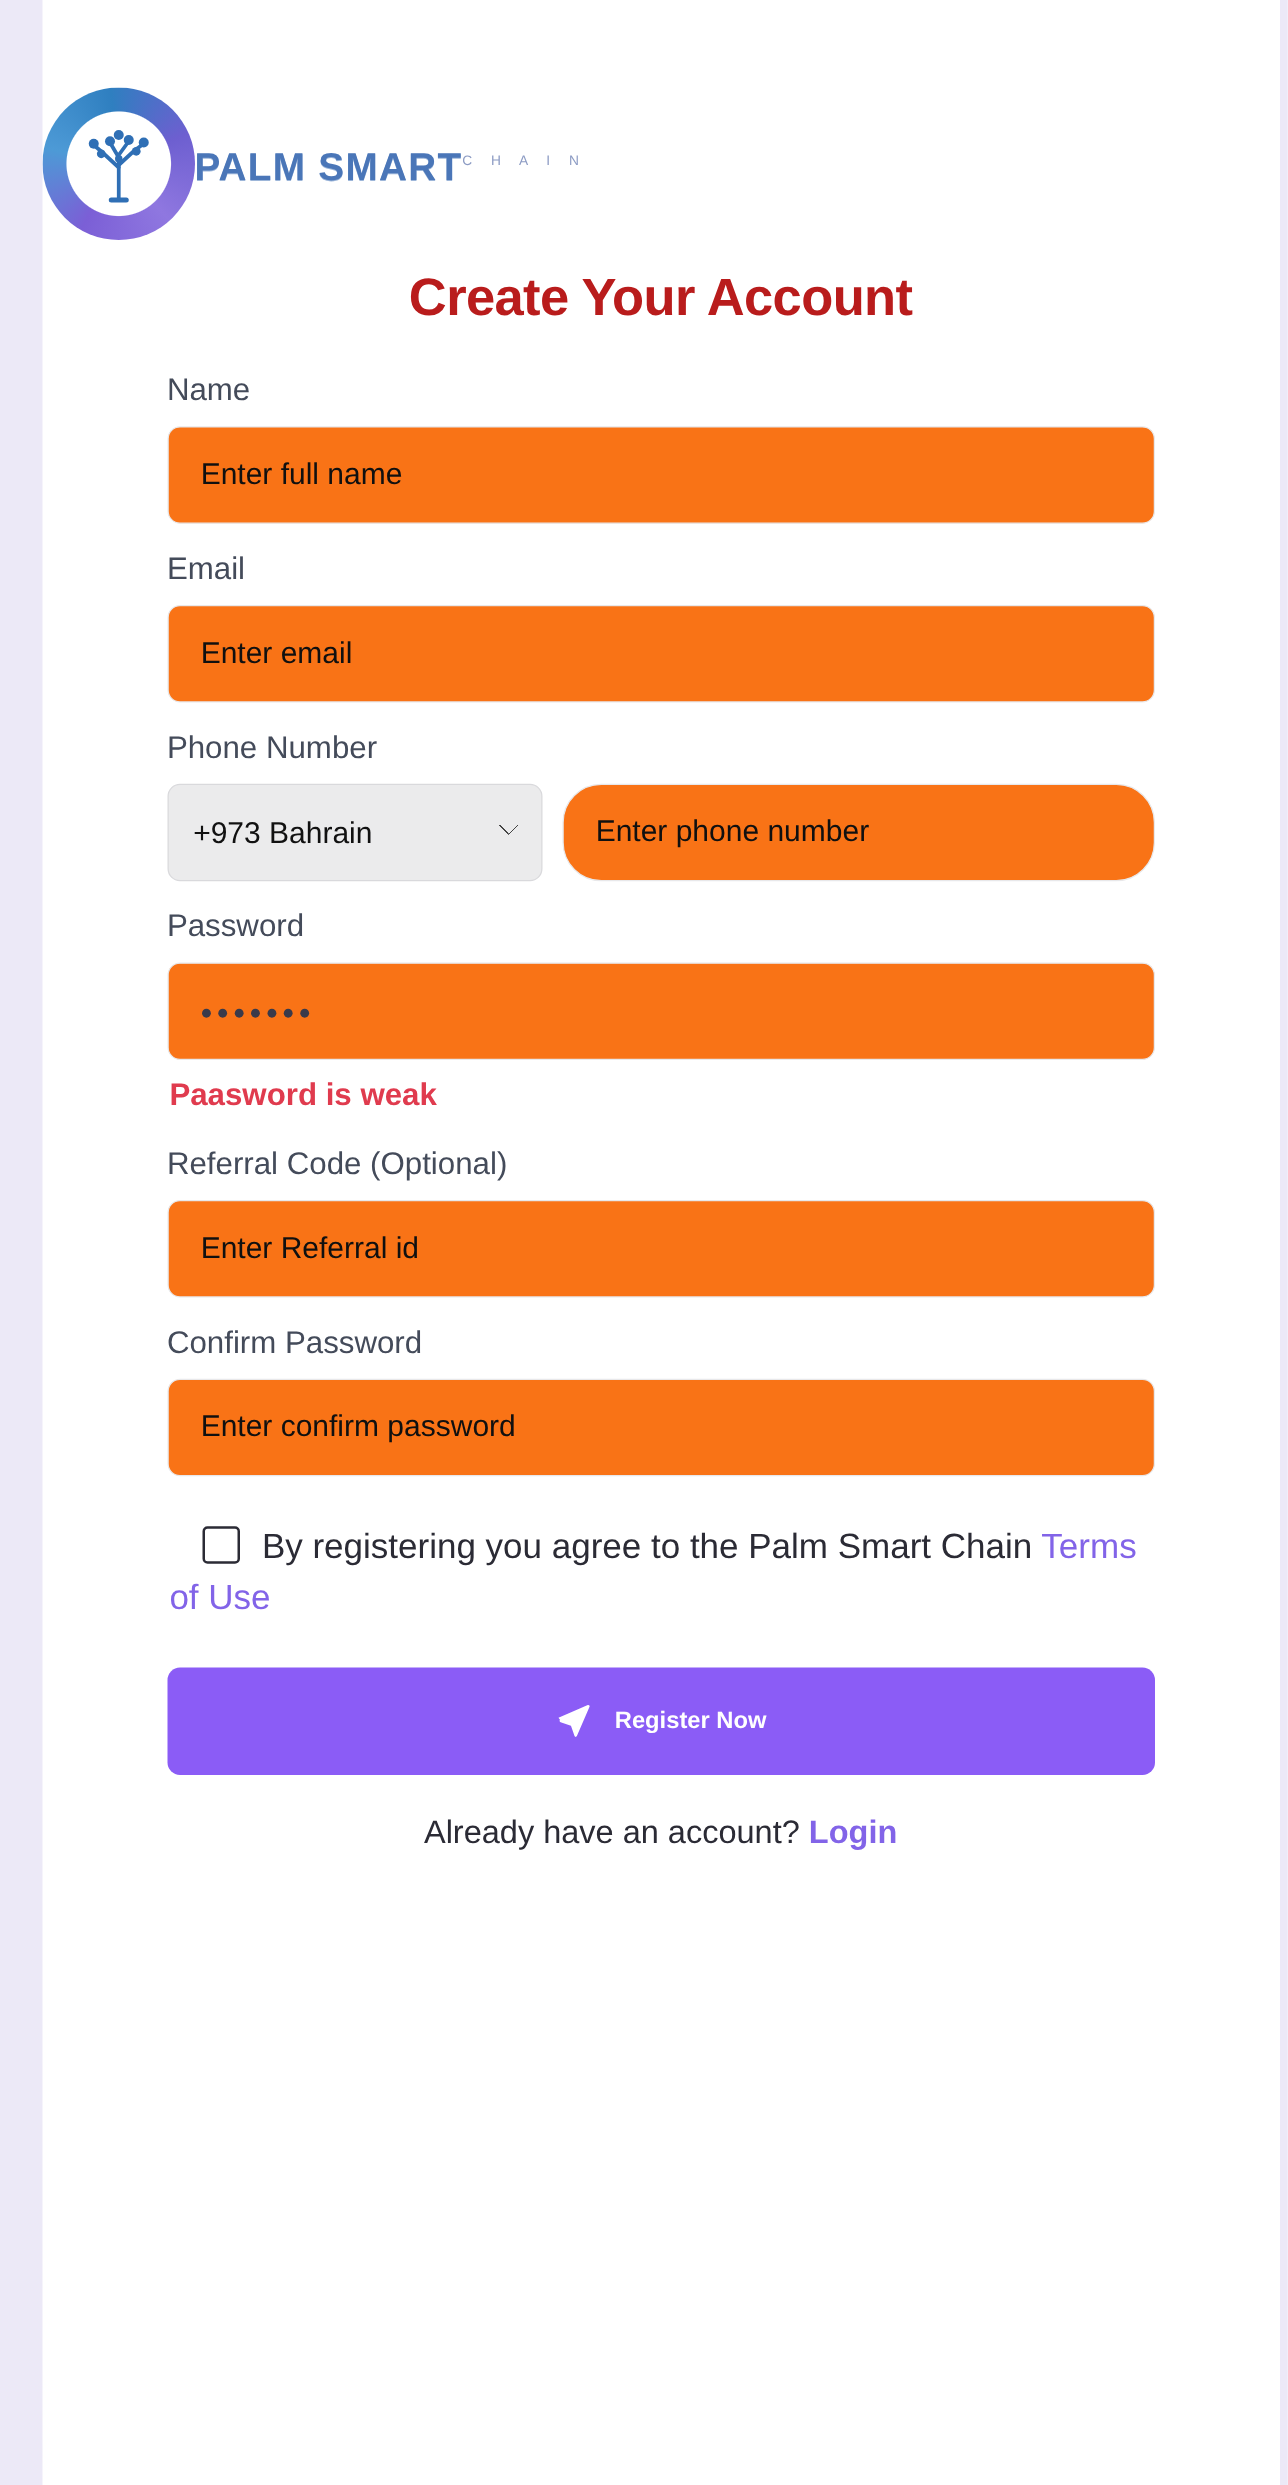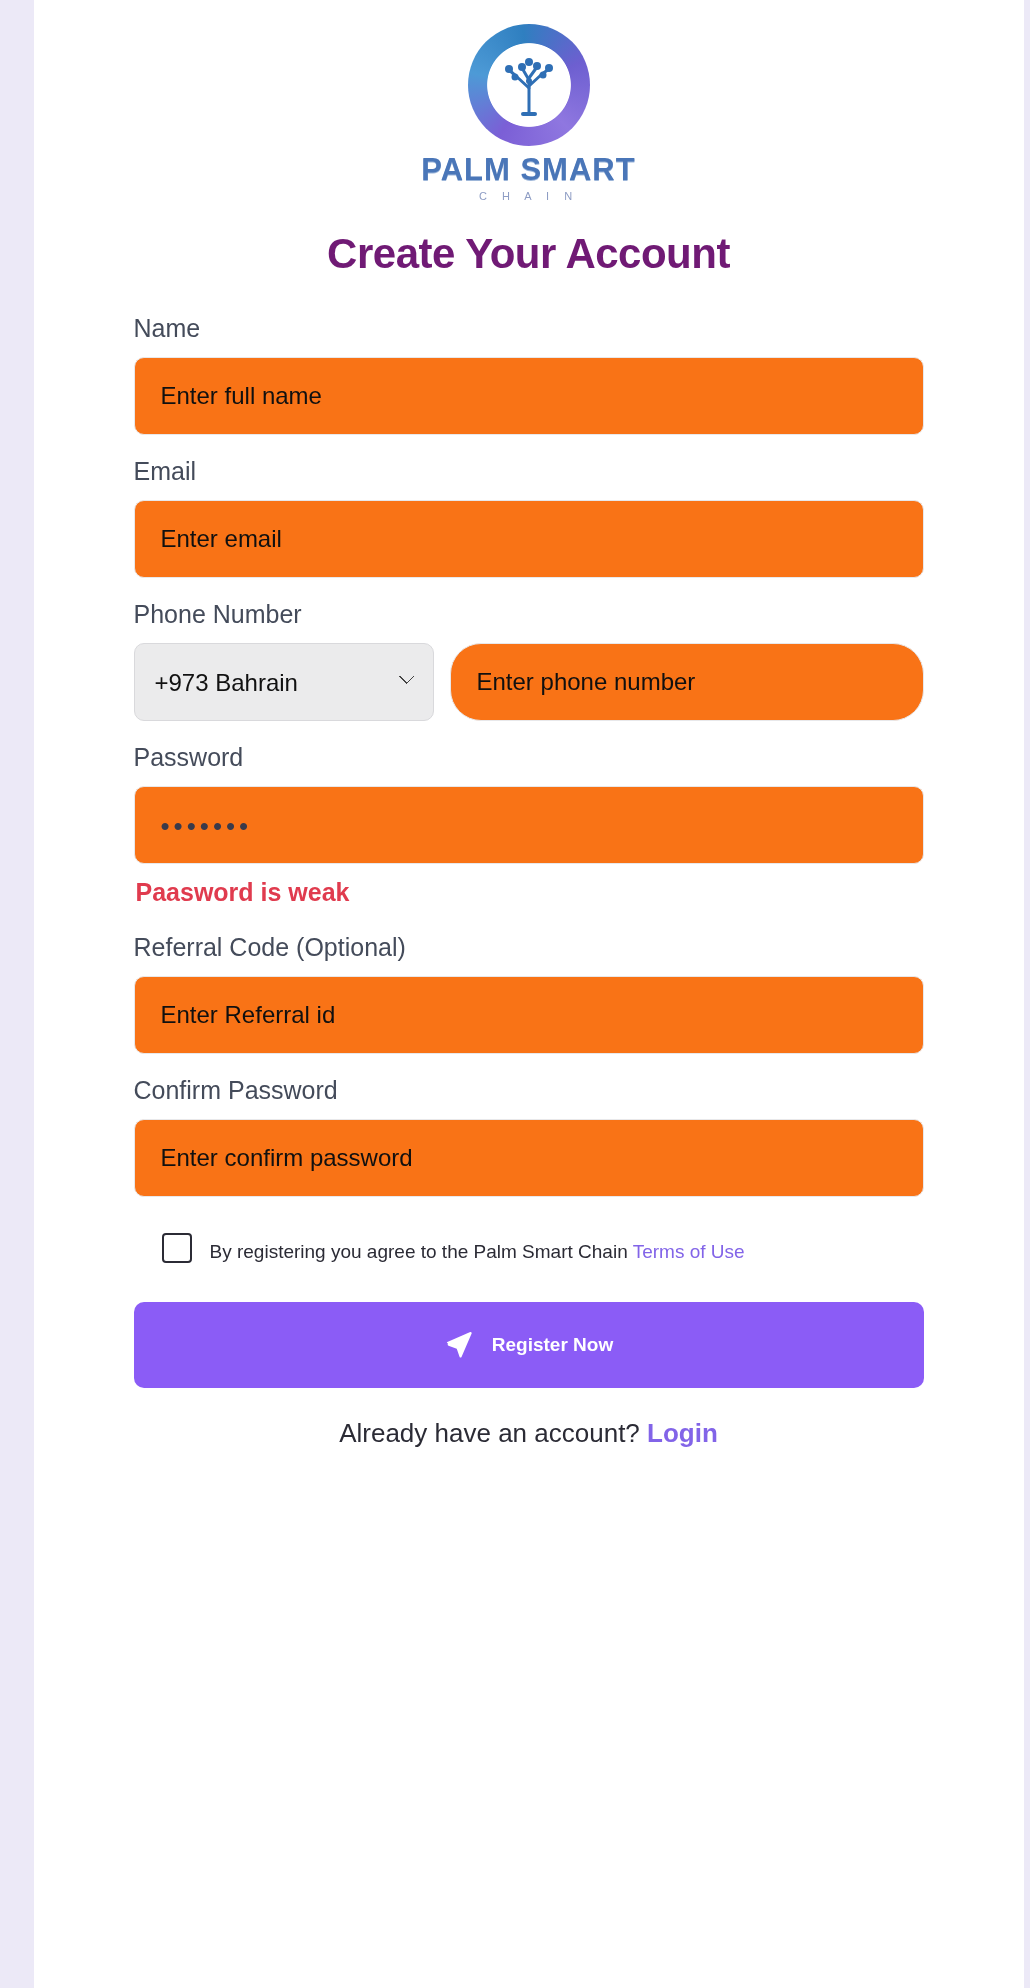--- a/index.html
+++ b/index.html
@@ -17,24 +17,25 @@
   }
   .page {
     width: 990px;
     margin-left: 27px;
     background: #ffffff;
     min-height: 1988px;
     padding: 0 0 20px 0;
     position: relative;
   }
   .logo-wrap {
-    padding-top: 24px;
-    display: flex;
-    flex-direction: column;
+    padding-top: 40px;
+    display: flex;
+    flex-direction: row;
     align-items: center;
+    margin-top: 30px;
   }
   .logo-mark {
     width: 122px;
     height: 122px;
     border-radius: 50%;
     background:
       radial-gradient(circle at 50% 50%, #ffffff 0 48%, rgba(255,255,255,0) 49%),
       conic-gradient(from 210deg, #7b5fd6, #4d9ad6, #2f7fc0, #6d5fd0, #8f77e0, #7b5fd6);
     display: flex;
     align-items: center;
@@ -54,21 +55,21 @@
     font-size: 11px;
     letter-spacing: 6px;
     color: #8d9cc4;
     margin-top: 2px;
     margin-bottom: 6px;
   }
   h1.title {
     text-align: center;
     font-size: 42px;
     font-weight: 700;
-    color: #701a75;
+    color: #b91c1c;
     margin: 22px 0 36px 0;
     letter-spacing: -0.5px;
   }
   .form {
     padding: 0 100px;
   }
   .field { margin-bottom: 22px; }
   .label {
     font-size: 25px;
     color: #444b5a;
@@ -117,21 +118,21 @@
     line-height: 78px;
   }
   .error-text {
     color: #e03b4e;
     font-size: 25px;
     font-weight: 700;
     margin: 14px 0 26px 2px;
   }
   .terms-row {
     margin-top: 36px;
-    font-size: 19px;
+    font-size: 28px;
     color: #2b2b35;
     line-height: 1.45;
     padding-left: 2px;
   }
   .checkbox {
     width: 30px;
     height: 30px;
     border: 2px solid #2b2b35;
     border-radius: 4px;
     display: inline-block;

